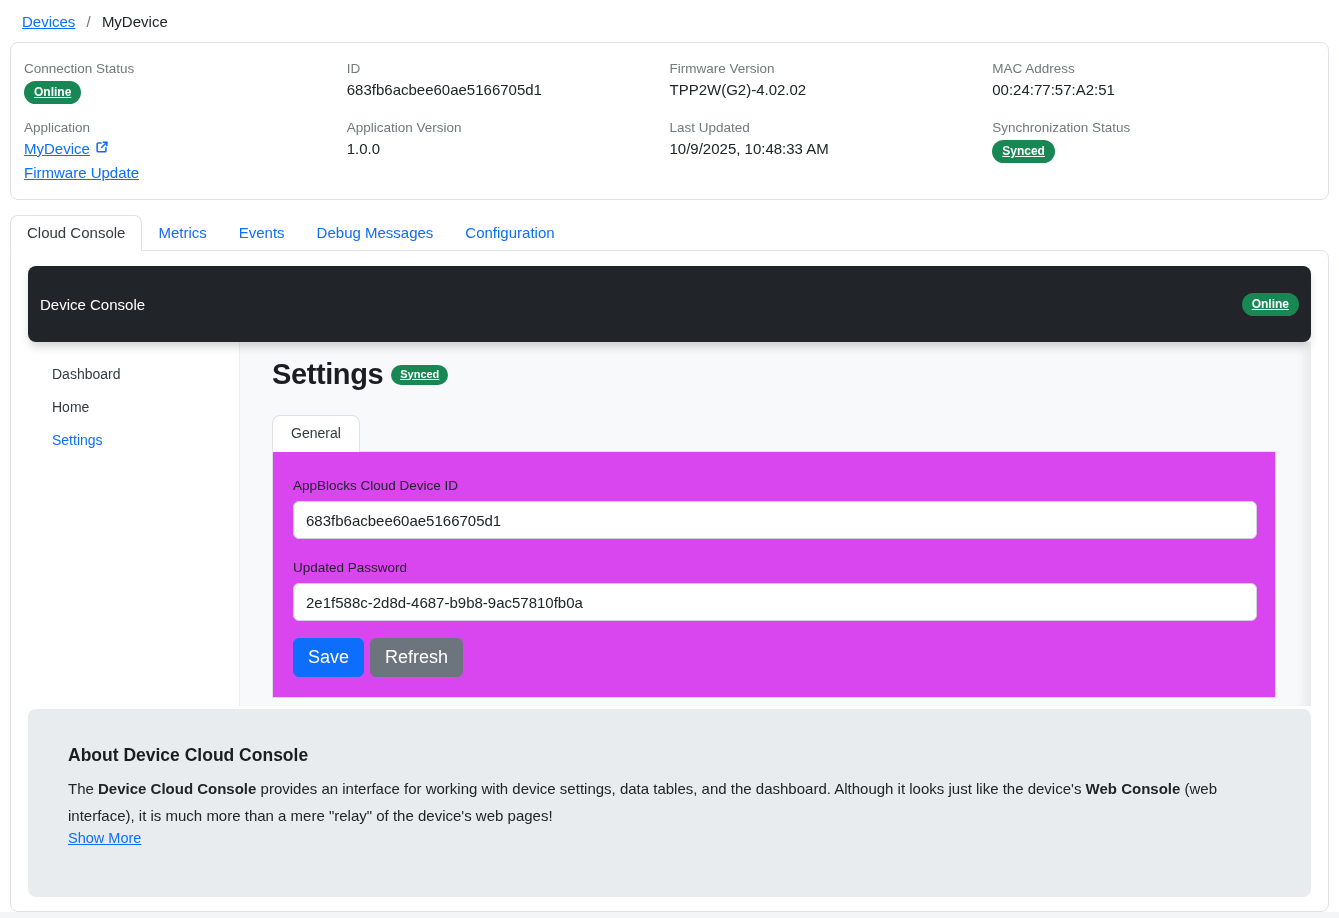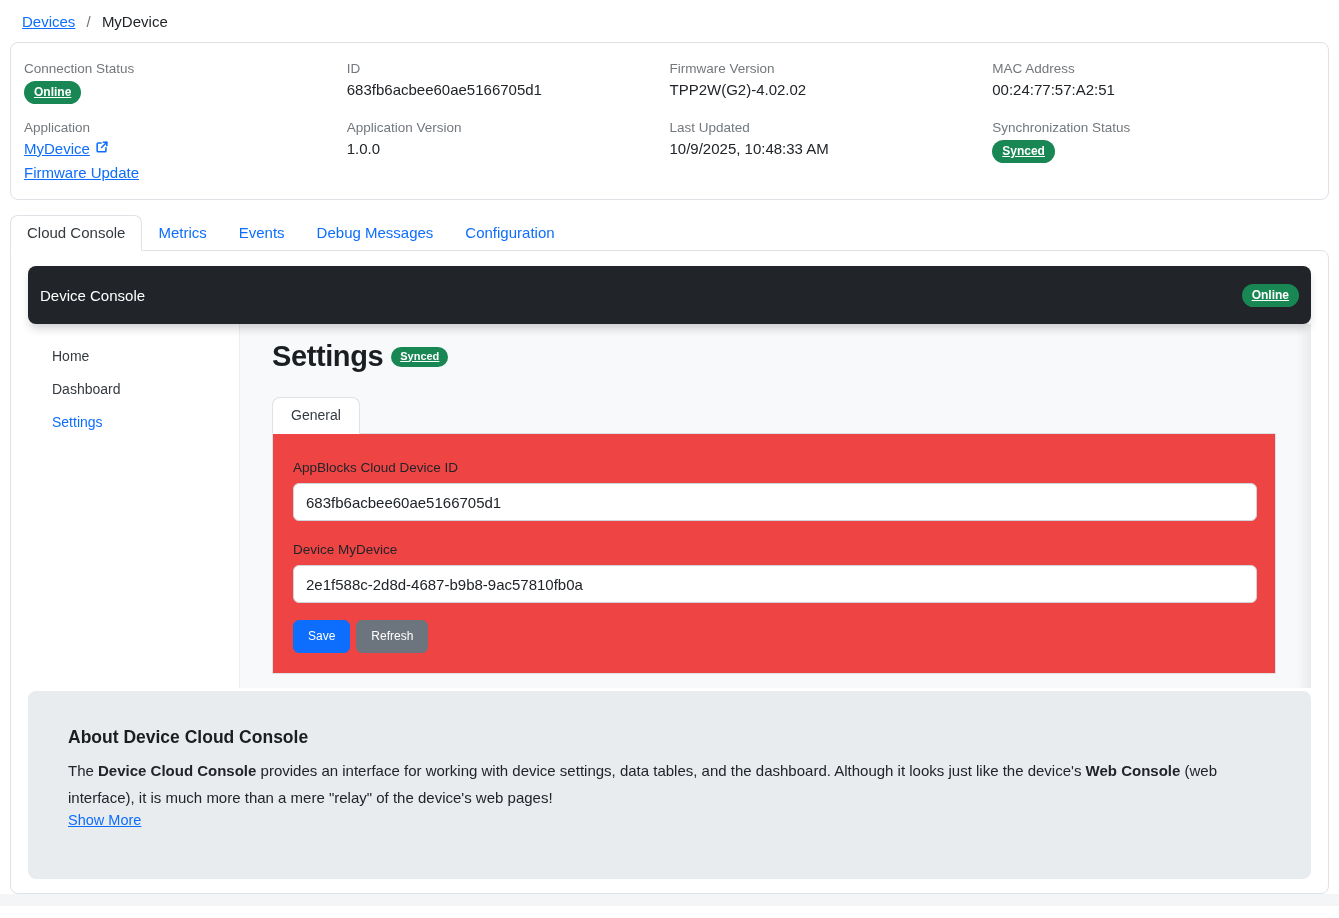--- a/index.html
+++ b/index.html
@@ -55,21 +55,21 @@
 
   
   .panel {
     margin:0 10px; background:#fff;
     border:1px solid #dee2e6; border-radius:0 8px 8px 8px;
     padding:15px 17px 14px; position:relative; z-index:1;
   }
 
   
   .console-header {
-    background:#212529; border-radius:8px; height:58px;
+    background:#212529; border-radius:8px; height:76px;
     display:flex; align-items:center; justify-content:space-between;
     padding:0 12px; color:#fff; font-size:15px;
     box-shadow:0 6px 10px -2px rgba(33,37,41,.22);
     position:relative; z-index:2;
   }
 
   
   .console-body { display:flex; height:364px; position:relative; z-index:1; }
   .console-sidebar {
     width:212px; background:#fff; padding-top:18px; flex:none;
@@ -90,34 +90,34 @@
   }
 
   
   .inner-tab {
     display:inline-block; margin-top:24px; margin-bottom:-1px;
     background:#fff; border:1px solid #dee2e6; border-bottom:1px solid #fff;
     border-radius:8px 8px 0 0; padding:9px 18px 10px; font-size:14px;
     color:#343a40; position:relative; z-index:2; cursor:pointer;
   }
   .form-card {
-    width:1004px; background:#ef4444; border:1px solid #dee2e6;
+    width:1004px; background:#d946ef; border:1px solid #dee2e6;
     padding:26px 20px 20px; position:relative; z-index:1;
   }
   .form-label { display:block; font-size:13.5px; color:#212529; margin-bottom:8px; }
   .form-input {
     display:block; width:964px; height:38px;
     border:1px solid #ced4da; border-radius:6px; background:#fff;
     padding:6px 12px; font-size:15px; color:#212529; font-family:inherit;
   }
   .mb-lg { margin-bottom:21px; }
   .mb-md { margin-bottom:17px; }
   .btn-row { display:flex; gap:6px; }
   .btn {
-    font-family:inherit; font-size:12px; line-height:1;
+    font-family:inherit; font-size:18px; line-height:1;
     padding:9px 14px 10px; border-radius:6px; border:1px solid transparent;
     cursor:pointer; color:#fff;
   }
   .btn-primary { background:#0d6efd; border-color:#0d6efd; }
   .btn-secondary { background:#6c757d; border-color:#6c757d; }
 
   
   .about {
     margin-top:3px; background:#e9ecef; border-radius:8px;
     height:188px; padding:36px 40px 38px;
@@ -212,38 +212,38 @@
 <section class="panel">
 
   <header class="console-header">
     <span>Device Console</span>
     <span class="badge">Online</span>
   </header>
 
   <div class="console-body">
 
     <aside class="console-sidebar">
+      <a>Dashboard</a>
       <a>Home</a>
-      <a>Dashboard</a>
       <a class="active">Settings</a>
     </aside>
 
     <main class="console-content">
       <div class="settings-head">
         <h1>Settings</h1>
         <span class="badge badge-sm">Synced</span>
       </div>
 
       <div class="inner-tab">General</div>
 
       <div class="form-card">
         <label class="form-label">AppBlocks Cloud Device ID</label>
         <input class="form-input mb-lg" type="text" value="683fb6acbee60ae5166705d1" style="">
 
-        <label class="form-label">Device MyDevice</label>
+        <label class="form-label">Updated Password</label>
         <input class="form-input mb-md" type="text" value="2e1f588c-2d8d-4687-b9b8-9ac57810fb0a" style="">
 
         <div class="btn-row">
           <button class="btn btn-primary">Save</button>
           <button class="btn btn-secondary">Refresh</button>
         </div>
       </div>
     </main>
 
   </div>

